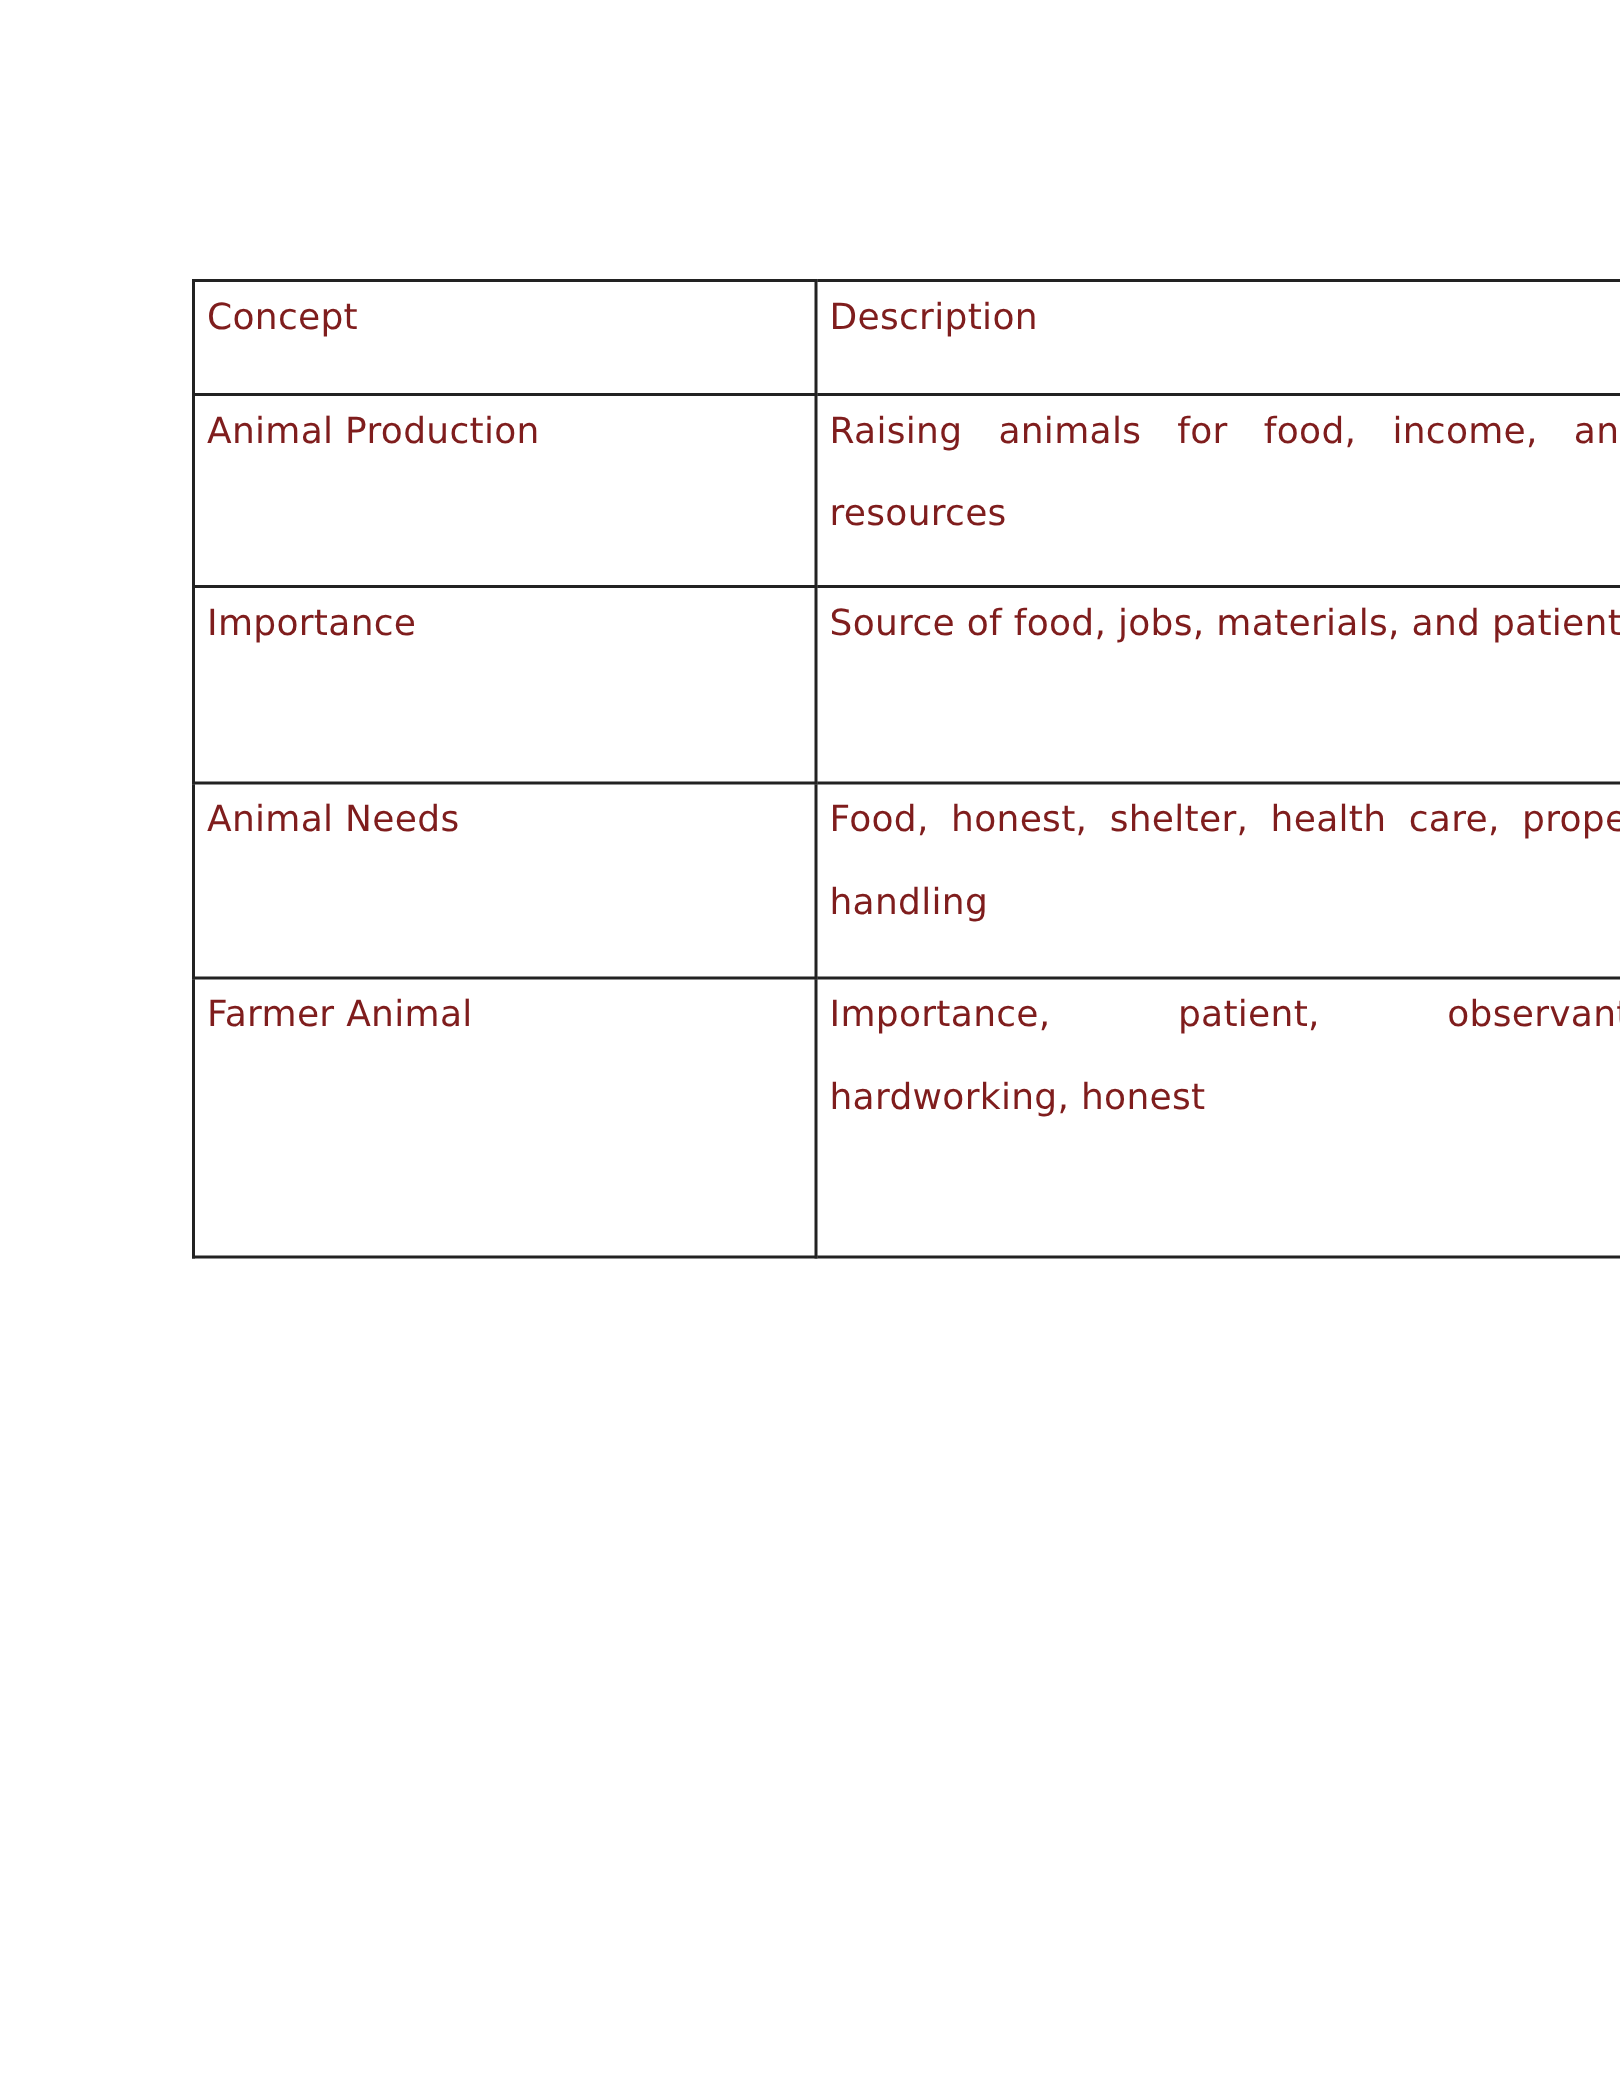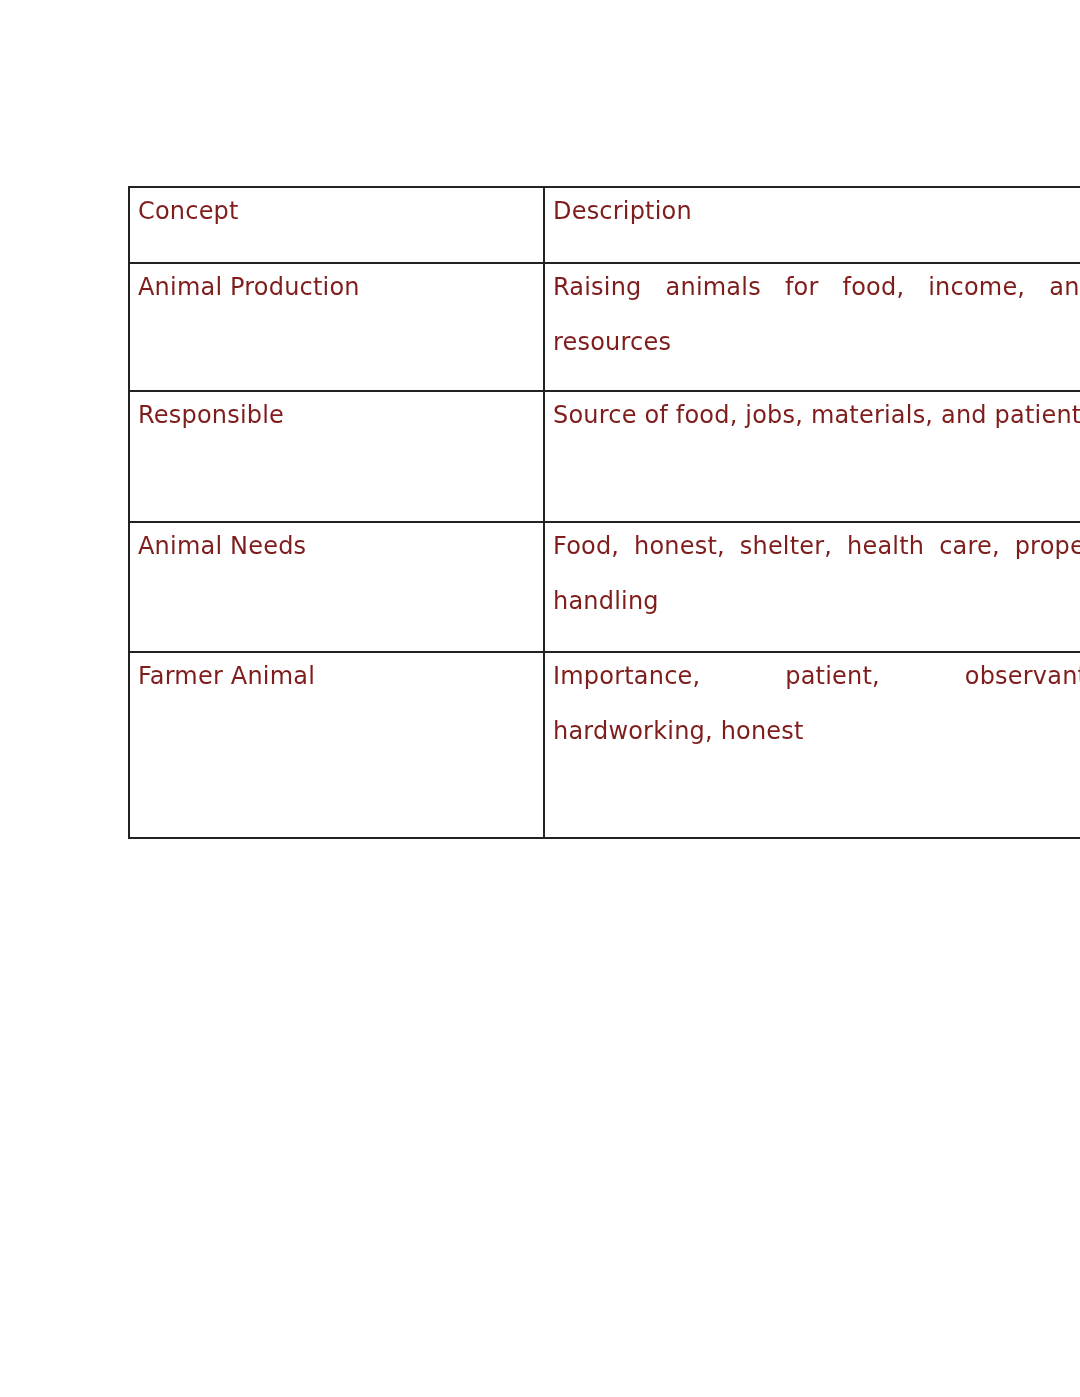--- a/index.html
+++ b/index.html
@@ -48,21 +48,21 @@
     <tr class="r1">
       <td class="c1">
             <span class="celltext">Animal Production</span>
           </td>
       <td class="c2">
             <span class="celltext">Raising animals for food, income, and resources</span>
           </td>
     </tr>
     <tr class="r2">
       <td class="c1">
-            <span class="celltext">Responsible</span>
+            <span class="celltext">Importance</span>
           </td>
       <td class="c2">
             <span class="celltext">Source of food, jobs, materials, and patient</span>
           </td>
     </tr>
     <tr class="r3">
       <td class="c1">
             <span class="celltext">Animal Needs</span>
           </td>
       <td class="c2">

